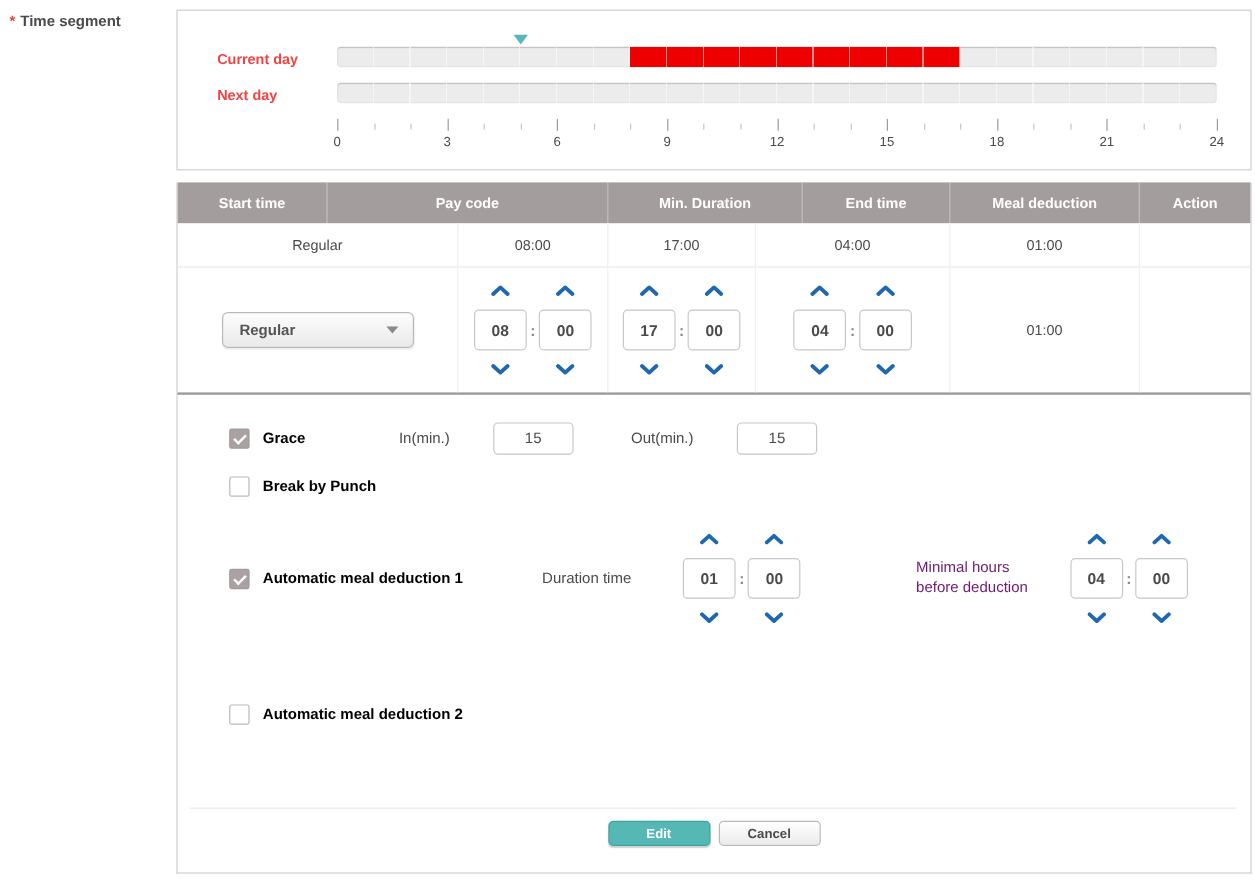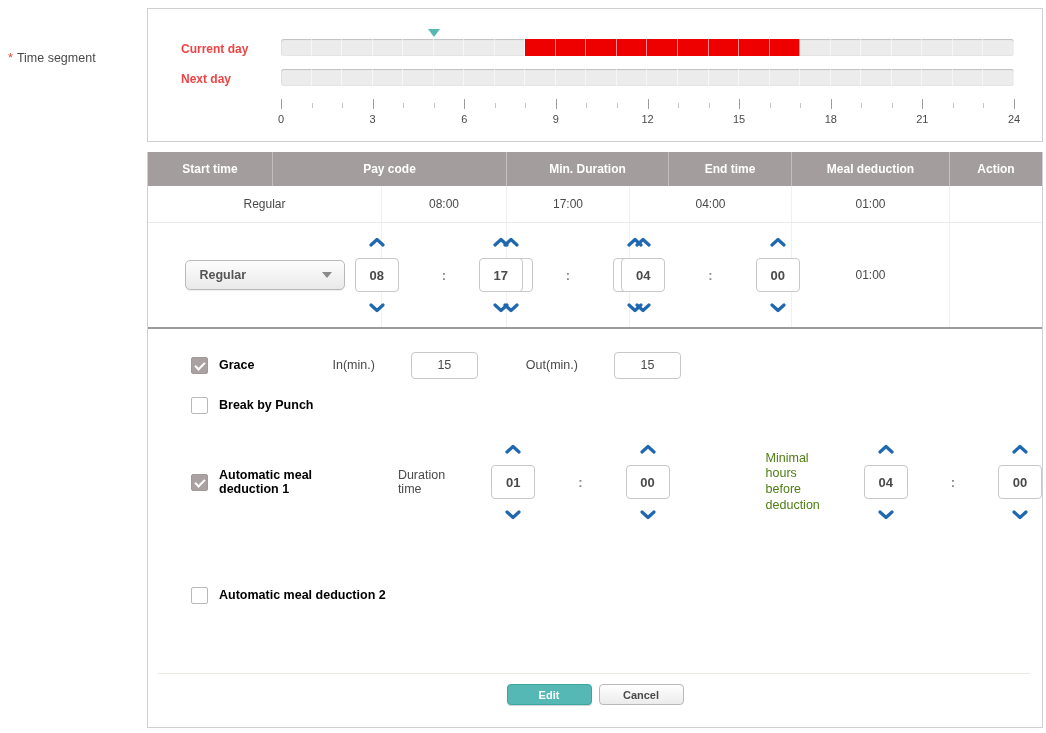--- a/index.html
+++ b/index.html
@@ -1,21 +1,21 @@
 <!DOCTYPE html>
 <html style="--accent-teal: #55b8b5; --segment-red: #ee0000; --chevron-blue: #1f68af; --header-bg: #a49d9d;"><head>
 <meta charset="utf-8">
 <style>
   * { margin:0; padding:0; box-sizing:border-box; }
   html,body { width:1046px; height:733px; background:#fff;
     font-family:"Liberation Sans", sans-serif; color:#4a4a4a; }
   .page { position:relative; width:1046px; height:733px; overflow:hidden; }
 
   
-  .field-label { position:absolute; left:8px; top:11px; font-size:12.5px; font-weight:400;margin-top:40px; }
+  .field-label { position:absolute; left:8px; top:11px; font-size:12.5px; font-weight:700; }
   .field-label .req { color:#e8452f; margin-right:4px; }
 
   
   .timeline-panel { position:absolute; left:147px; top:8px; width:896px; height:134px;
     border:1px solid #cfcfcf; background:#fff; }
   .tl-label { position:absolute; left:33px; font-size:12px; font-weight:700; color:#ef4444; }
   .tl-label.l0 { top:33px; } .tl-label.l1 { top:63px; }
   .tl-bar { position:absolute; left:133px; width:733px; height:17px; background:#ececec;
     border-radius:3px; box-shadow:inset 0 1px 1px rgba(0,0,0,.16), inset 0 0 0 1px rgba(0,0,0,.03);
     overflow:hidden; }
@@ -53,21 +53,21 @@
 
   
   .dropdown { width:160px; height:30px; border:1px solid #b9b9b9; border-radius:5px;
     background:linear-gradient(#fdfdfd,#e9e9e9); display:flex; align-items:center;
     padding:0 12px 0 14px; cursor:pointer; box-shadow:0 1px 1px rgba(0,0,0,.07); }
   .dropdown .dd-text { flex:1; font-size:12.5px; font-weight:700; color:#555; }
   .dd-arrow { width:0; height:0; border-left:5px solid transparent;
     border-right:5px solid transparent; border-top:6px solid #8a8a8a; }
 
   
-  .pair { display:flex; align-items:center;gap:40px; }
+  .pair { display:flex; align-items:center; }
   .stepper { display:flex; flex-direction:column; align-items:center; gap:11px; }
   .chev { width:16px; height:10px; line-height:0; cursor:pointer; }
   .chev svg polyline { fill:none; stroke:var(--chevron-blue,#1f68af);
     stroke-width:3.2; stroke-linecap:round; stroke-linejoin:round; }
   .chev.down svg { transform:rotate(180deg); }
   .tbox { width:44px; height:34px; border:1px solid #c8c8c8; border-radius:4px;
     text-align:center; font-family:"Liberation Sans",sans-serif; font-size:13px;
     font-weight:700; color:#4a4a4a; background:#fff; }
   .colon { font-size:13px; font-weight:700; color:#8a8a8a; margin:0 3px; }
   .static-time { font-size:12px; color:#4a4a4a; }
@@ -84,21 +84,21 @@
     border-radius:2px; background:#fff; flex:0 0 17px; cursor:pointer; }
   .checkbox.checked { background:#aaa2a2; border-color:#a29a9a; }
   .checkbox.checked::after { content:''; position:absolute; left:3px; top:4px;
     width:8px; height:4px; border-left:2px solid #fff; border-bottom:2px solid #fff;
     transform:rotate(-45deg); }
   .cb-label { margin-left:11px; color:#000000;font-weight:bold; }
   .inline-label { color:#4a4a4a; }
   .min-input { width:67px; height:27px; border:1px solid #c8c8c8; border-radius:4px;
     text-align:center; font-family:"Liberation Sans",sans-serif; font-size:12.5px;
     color:#4a4a4a; background:#fff; }
-  .two-line { line-height:1.25; color:#4d7c0f; }
+  .two-line { line-height:1.25; color:#701a75; }
   .divider { position:absolute; left:10px; right:12px; top:344px; height:1px; background:#eceae5; }
   .btn-row { position:absolute; left:0; right:0; top:355px; display:flex;
     justify-content:center; gap:7px; }
   .btn { width:85px; height:21px; border-radius:4px; font-size:11px; font-weight:700;
     display:flex; align-items:center; justify-content:center; cursor:pointer; }
   .btn.edit { background:var(--accent-teal,#55b8b5); border:1px solid #3aa5a2; color:#fff;
     box-shadow:0 1px 1px rgba(0,0,0,.18); }
   .btn.cancel { background:linear-gradient(#ffffff,#ebebeb); border:1px solid #b9b9b9; color:#4a4a4a; }
 </style>
 </head>

